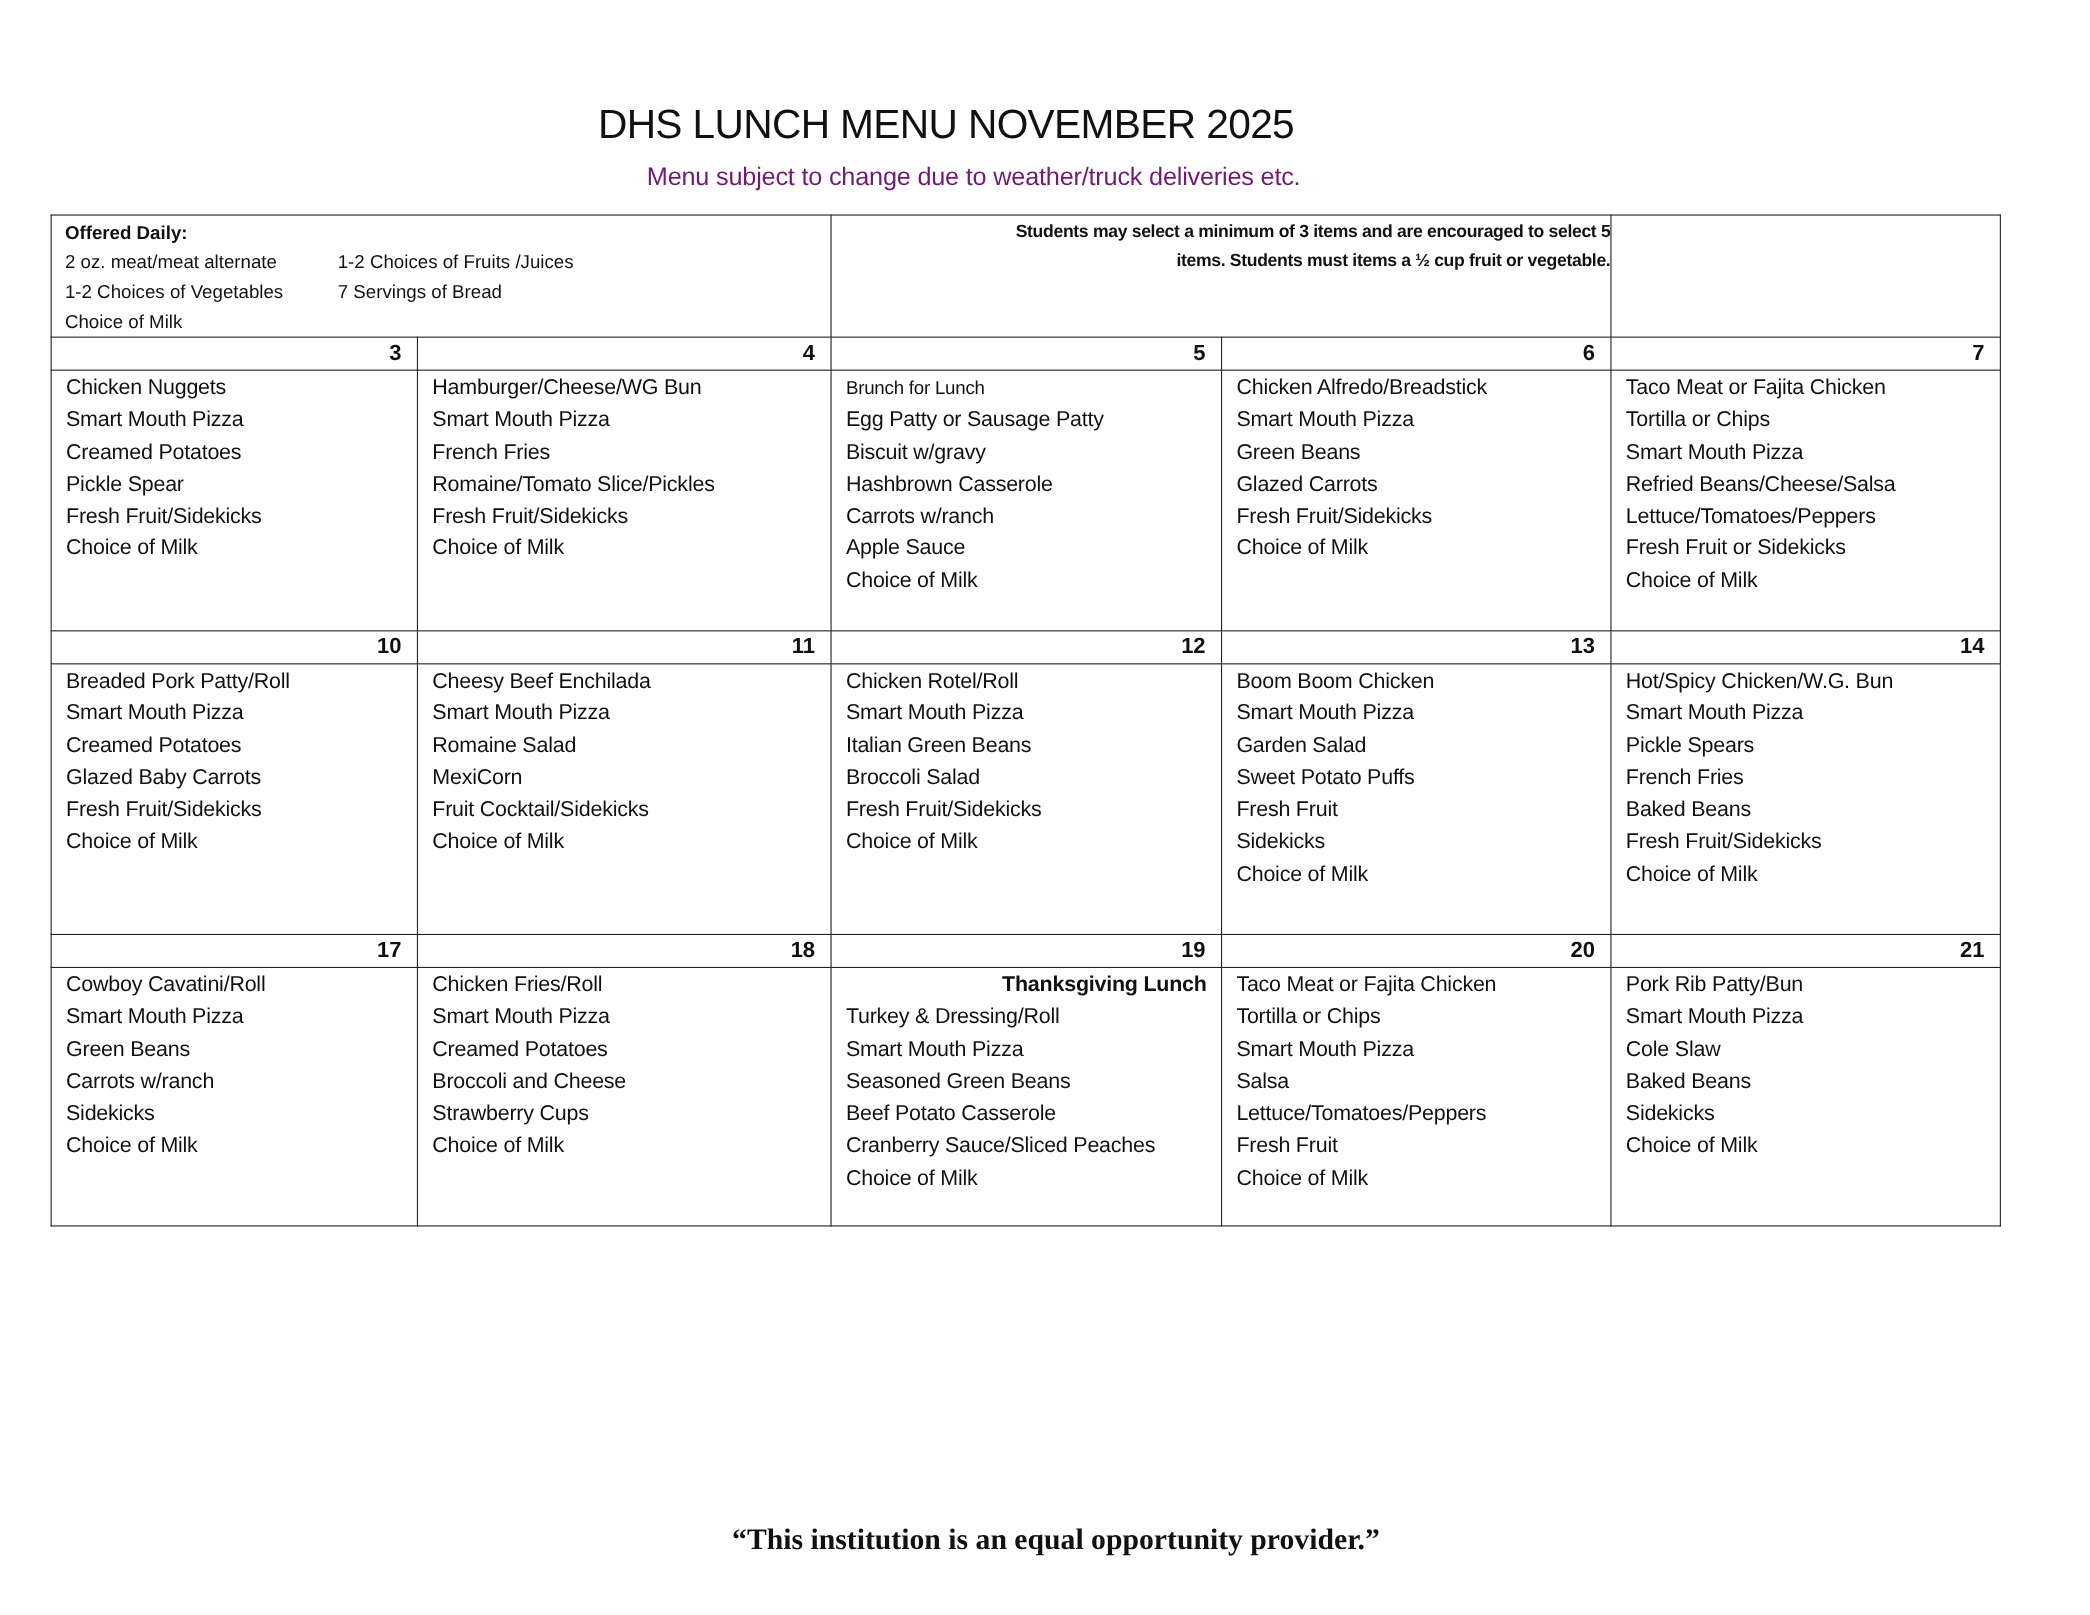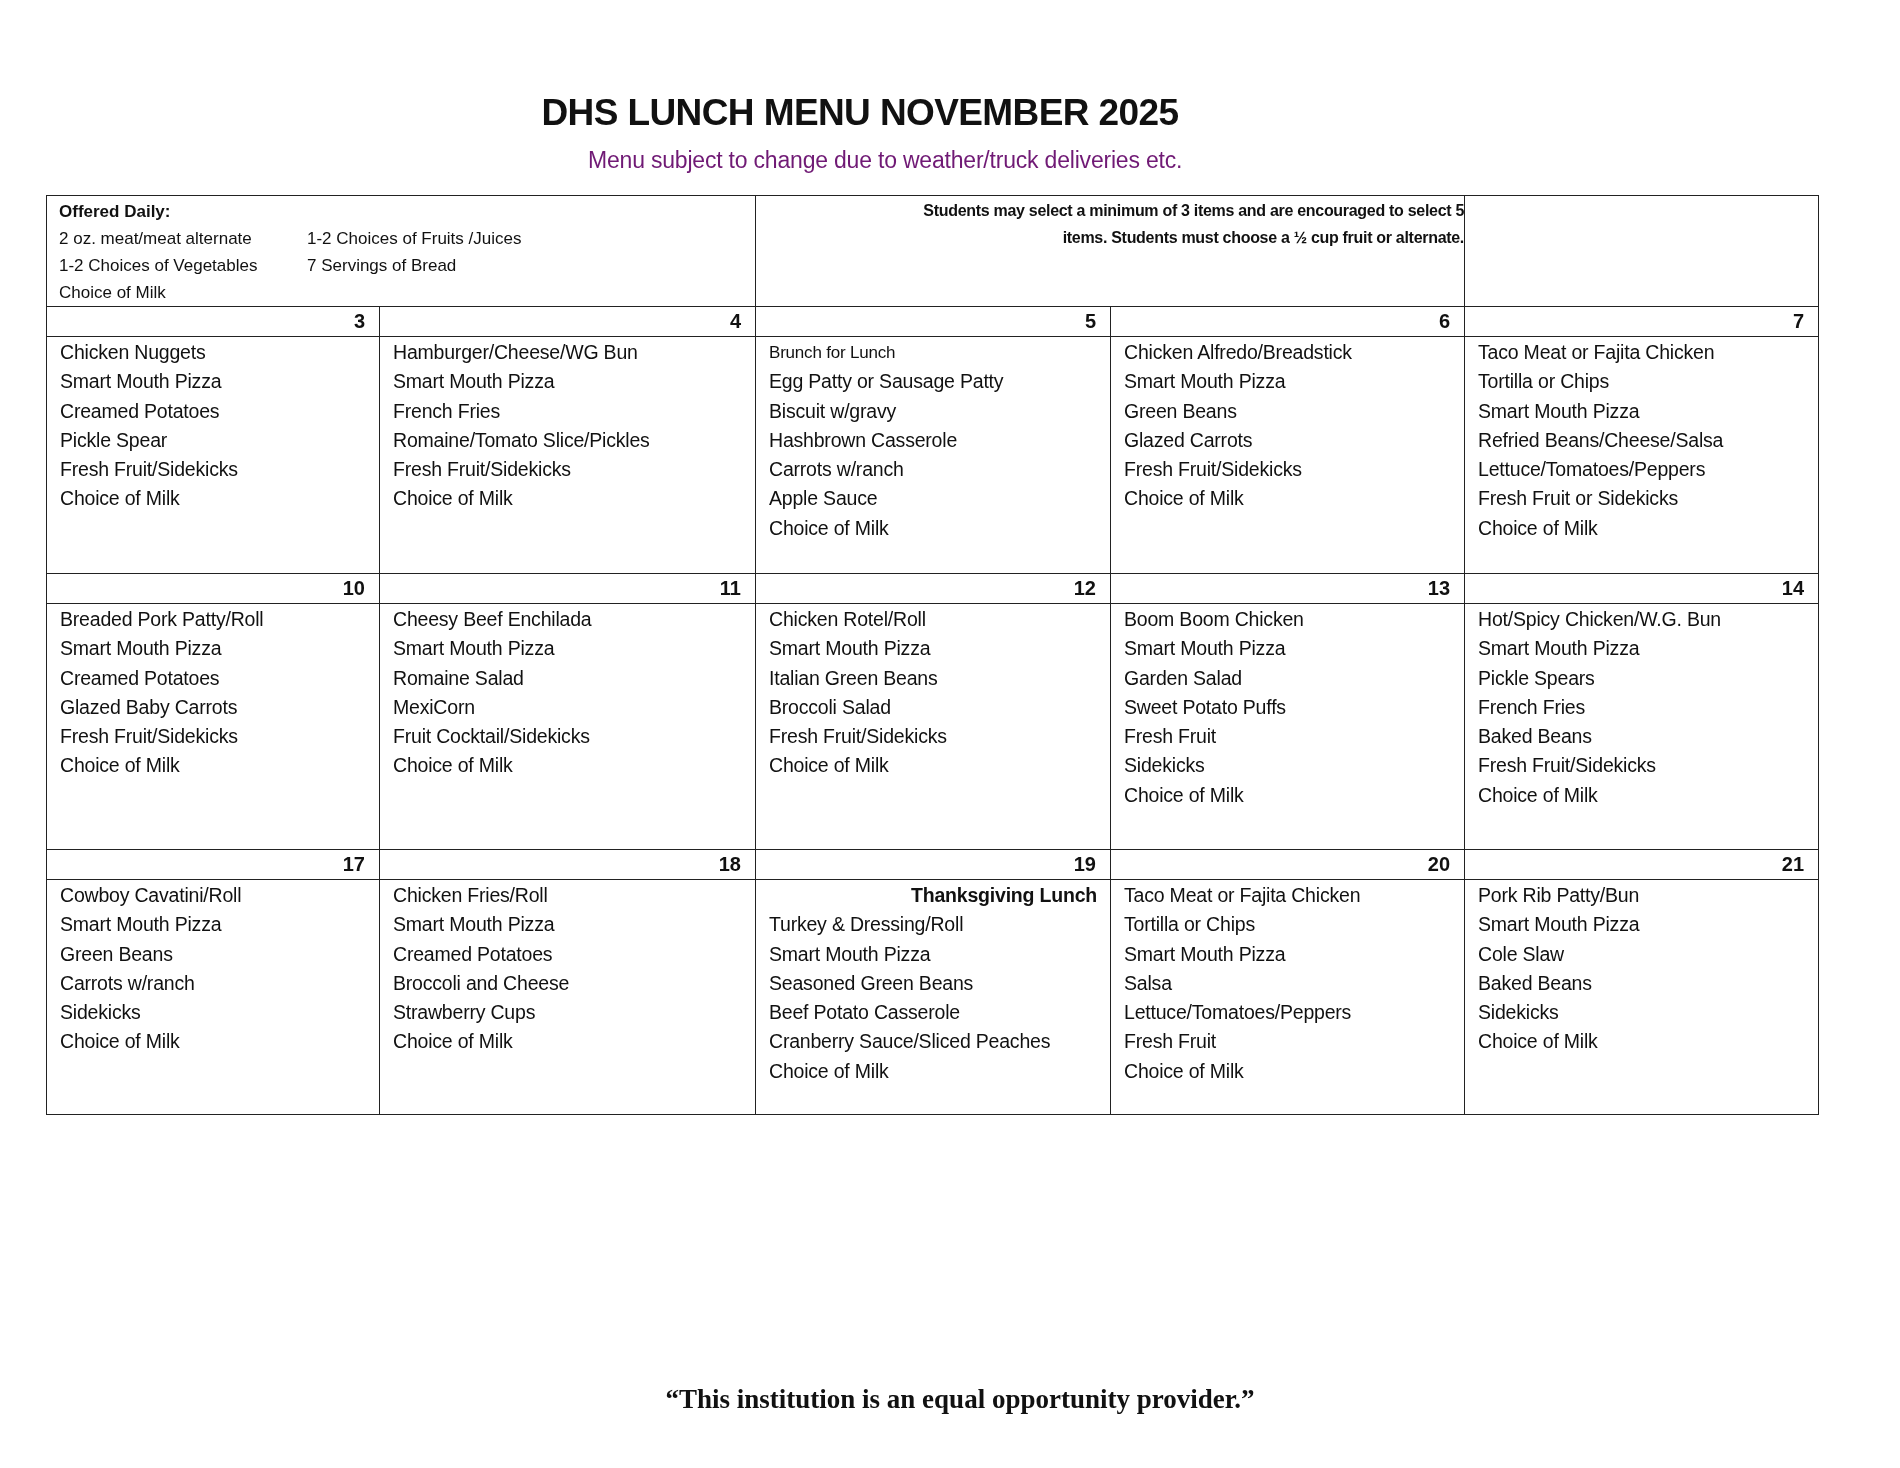--- a/index.html
+++ b/index.html
@@ -1,17 +1,17 @@
 <!DOCTYPE html>
 <html><head>
 <meta charset="utf-8">
 <style>
   html, body { margin: 0; padding: 0; background: #ffffff; }
   body { width: 1900px; height: 1468px; position: relative; overflow: hidden; color: #111; font-family: "Liberation Sans", sans-serif; }
-  .title { position: absolute; left: 0; width: 1720px; top: 92px; text-align: center; font-weight: bold; font-size: 37px; letter-spacing: -0.6px; color: #111; }
+  .title { position: absolute; left: 0; width: 1720px; top: 92px; text-align: center; font-weight: normal; font-size: 37px; letter-spacing: -0.6px; color: #111; }
   .subtitle { position: absolute; left: 588px; top: 147px; font-size: 23px; color: #701a75; letter-spacing: -0.2px; }
   table.menu { position: absolute; left: 46px; top: 195px; border-collapse: collapse; table-layout: fixed; width: 1772px; }
   table.menu td { border: 1.6px solid #222; padding: 0; vertical-align: top; overflow: hidden; }
   tr.hdr td { height: 27px; text-align: center; font-size: 16px; vertical-align: middle; color: #1a1a1a; }
   tr.offered td { height: 110px; }
   .offered-inner { padding: 2px 0 0 12px; font-size: 17px; line-height: 27px; position: relative; }
   .offered-inner .bold { font-weight: bold; }
   .offered-row { display: flex; }
   .offered-row .c1 { width: 248px; }
   .students { padding: 1px 0 0 12px; font-weight: bold; font-size: 16px; line-height: 27px; letter-spacing: -0.3px; text-align: right; }
@@ -54,21 +54,21 @@
         </div>
         <div class="offered-row">
           <span class="c1">Choice of Milk</span>
           <span></span>
         </div>
       </div>
     </td>
     <td colspan="2">
       <div class="students">
         <div>Students may select a minimum of 3 items and are encouraged to select 5</div>
-        <div>items.  Students must choose a ½ cup fruit or alternate.</div>
+        <div>items.  Students must items a ½ cup fruit or vegetable.</div>
       </div>
     </td>
     <td></td>
   </tr>
 
   <tr class="date">
     <td>3</td>
     <td>4</td>
     <td>5</td>
     <td>6</td>

